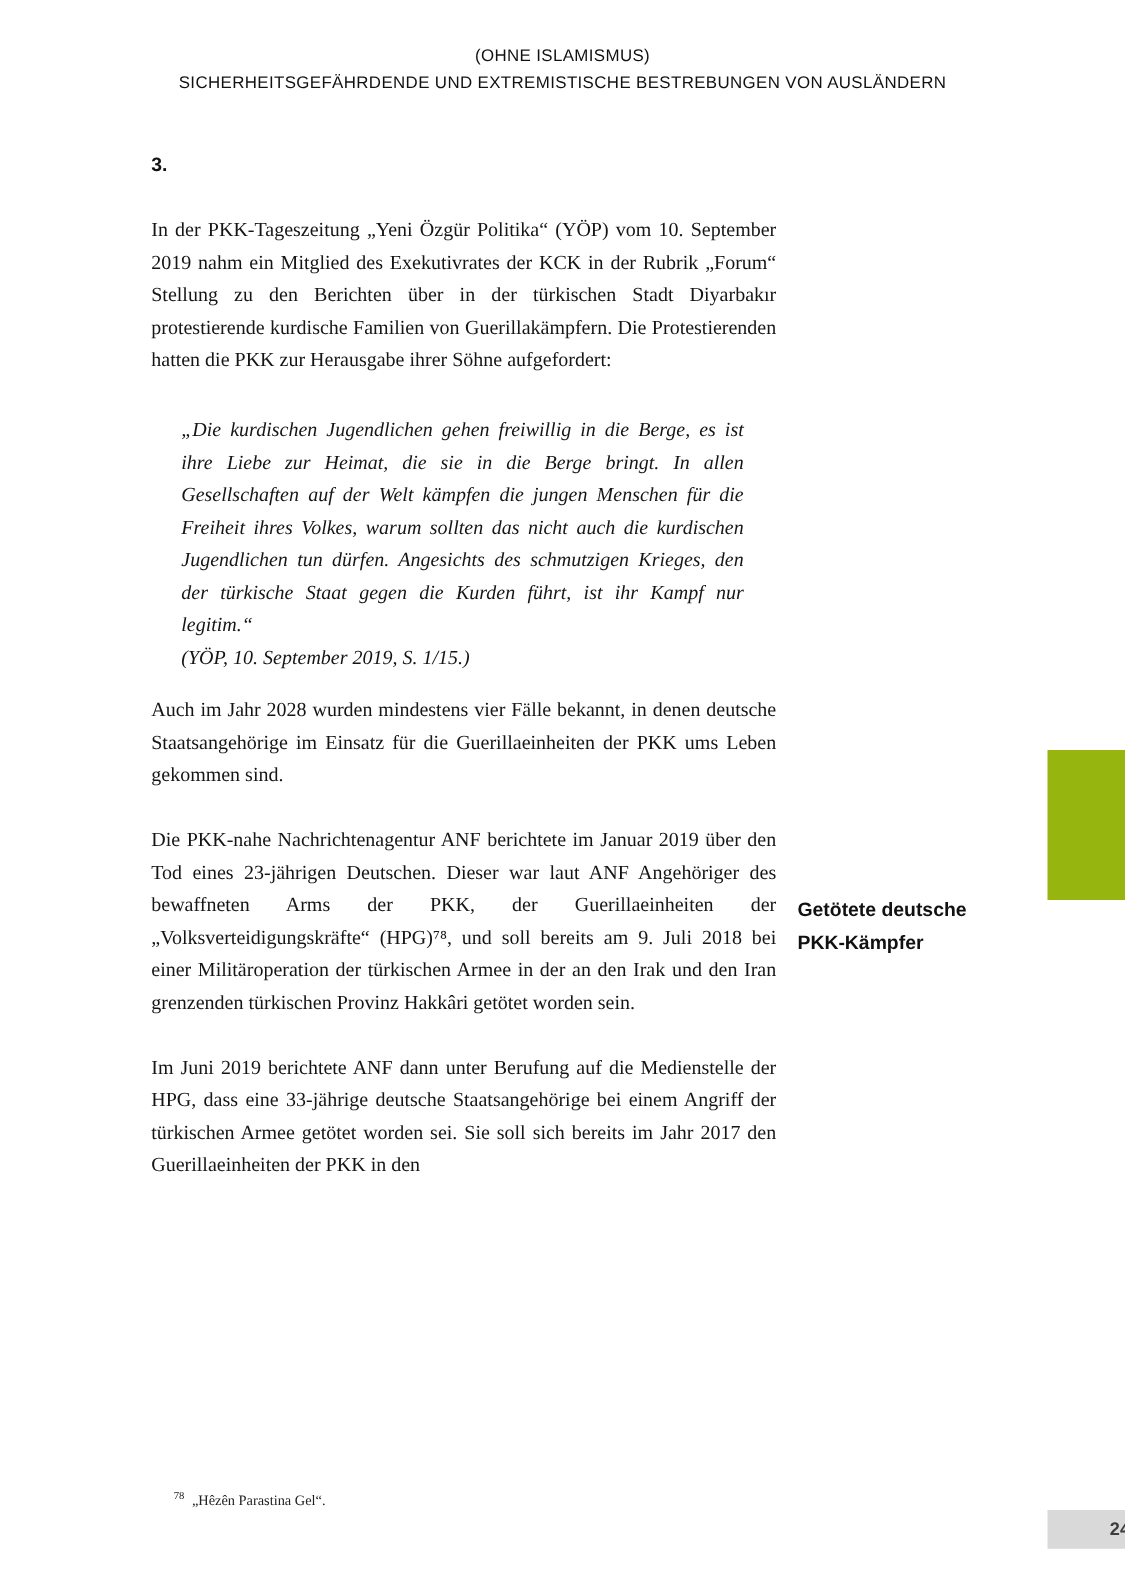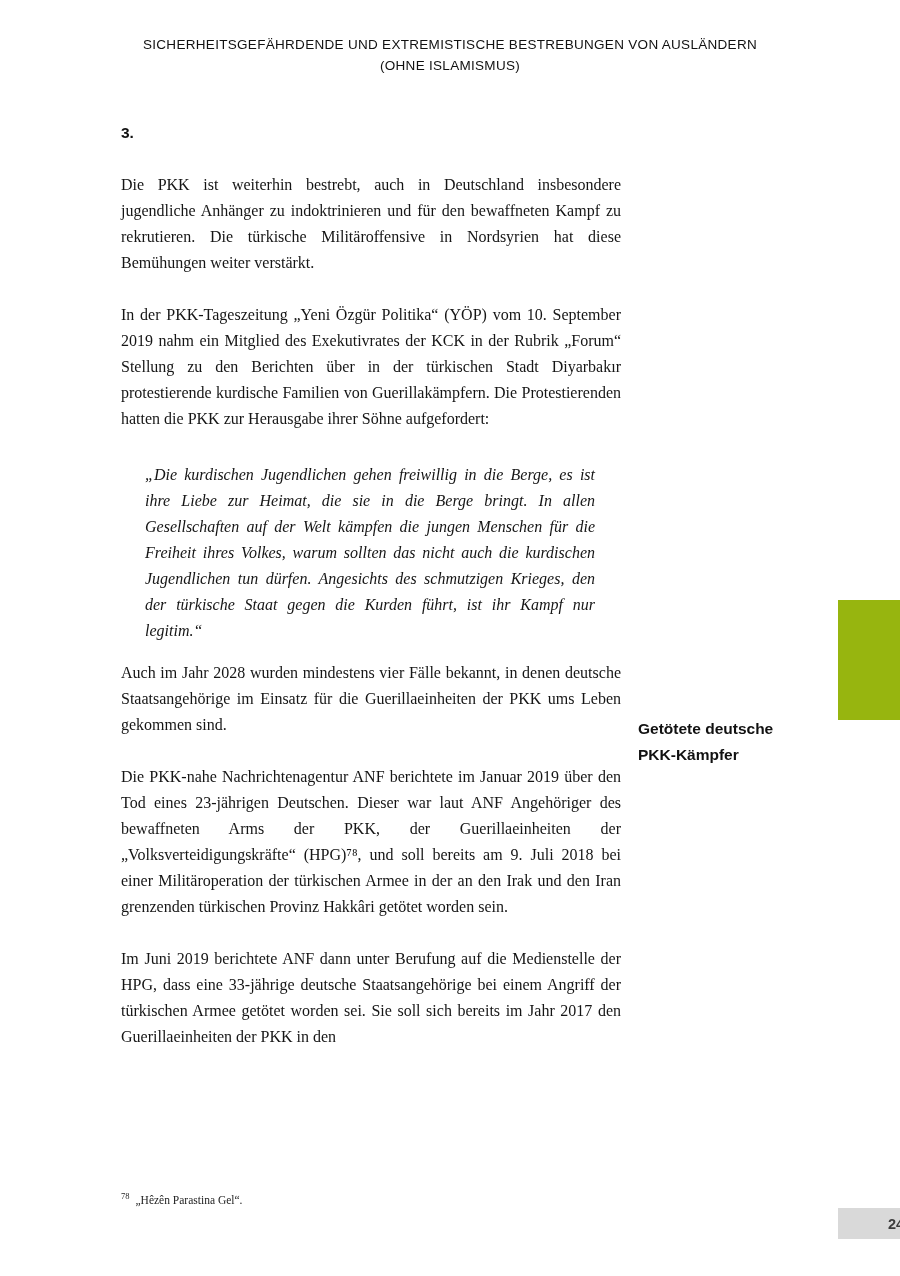--- a/index.html
+++ b/index.html
@@ -67,21 +67,21 @@
 
   
   .color-tab{
     position:absolute;right:0;top:600px;
     width:62px;height:120px;
     background:var(--accent-green,#97b50f);
   }
 
   
   .footnote{
-    position:absolute;left:121px;top:1188px;width:520px;
+    position:absolute;left:139px;top:1188px;width:520px;
     font-family:"Liberation Serif",serif;
     font-size:11.5px;line-height:16px;
     color:#222;
   }
   .footnote sup{
     font-size:8.5px;
     margin-right:6px;
   }
 
   
@@ -93,35 +93,35 @@
     font-family:"Liberation Sans",sans-serif;
     font-size:14.5px;font-weight:700;color:#3d3d3d;padding-left:32px;
   }
 </style>
 </head>
 <body>
 
 <div class="page">
 
   <header class="running-head">
+    <div>(OHNE ISLAMISMUS)</div>
     <div>SICHERHEITSGEFÄHRDENDE UND EXTREMISTISCHE BESTREBUNGEN VON AUSLÄNDERN</div>
-    <div>(OHNE ISLAMISMUS)</div>
   </header>
 
   <main class="text-column">
     <h2 class="section-heading">
       <span class="sec-num">3.</span>
     </h2>
 
-    <p class="body-para" lang="de">Die PKK ist weiterhin bestrebt, auch in Deutschland insbesondere jugendliche Anhänger zu indoktrinieren und für den bewaffneten Kampf zu rekrutieren. Die türkische Militäroffensive in Nordsyrien hat diese Bemühungen weiter verstärkt.</p>
 
     <p class="body-para" lang="de">In der PKK-Tageszeitung „Yeni Özgür Politika“ (YÖP) vom 10. September 2019 nahm ein Mitglied des Exekutivrates der KCK in der Rubrik „Forum“ Stellung zu den Berichten über in der türkischen Stadt Diyarbakır protestierende kurdische Familien von Guerillakämpfern. Die Protestierenden hatten die PKK zur Herausgabe ihrer Söhne aufgefordert:</p>
 
     <blockquote class="quote">
       <p class="quote-text" lang="de">„Die kurdischen Jugendlichen gehen freiwillig in die Berge, es ist ihre Liebe zur Heimat, die sie in die Berge bringt. In allen Gesellschaften auf der Welt kämpfen die jungen Menschen für die Freiheit ihres Volkes, warum sollten das nicht auch die kurdischen Jugendlichen tun dürfen. Angesichts des schmutzigen Krieges, den der türkische Staat gegen die Kurden führt, ist ihr Kampf nur legitim.“</p>
+      <p class="quote-source">(YÖP, 10. September 2019, S. 1/15.)</p>
     </blockquote>
 
     <p class="body-para" lang="de">Auch im Jahr 2028 wurden mindestens vier Fälle bekannt, in denen deutsche Staatsangehörige im Einsatz für die Guerillaeinheiten der PKK ums Leben gekommen sind.</p>
 
     <p class="body-para" lang="de">Die PKK-nahe Nachrichtenagentur ANF berichtete im Januar 2019 über den Tod eines 23-jährigen Deutschen. Dieser war laut ANF Angehöriger des bewaffneten Arms der PKK, der Guerillaeinheiten der „Volksverteidigungskräfte“ (HPG)⁷⁸, und soll bereits am 9. Juli 2018 bei einer Militäroperation der türkischen Armee in der an den Irak und den Iran grenzenden türkischen Provinz Hakkâri getötet worden sein.</p>
 
     <p class="body-para" lang="de">Im Juni 2019 berichtete ANF dann unter Berufung auf die Medienstelle der HPG, dass eine 33-jährige deutsche Staatsangehörige bei einem Angriff der türkischen Armee getötet worden sei. Sie soll sich bereits im Jahr 2017 den Guerillaeinheiten der PKK in den</p>
   </main>
 
   <aside class="margin-note">

